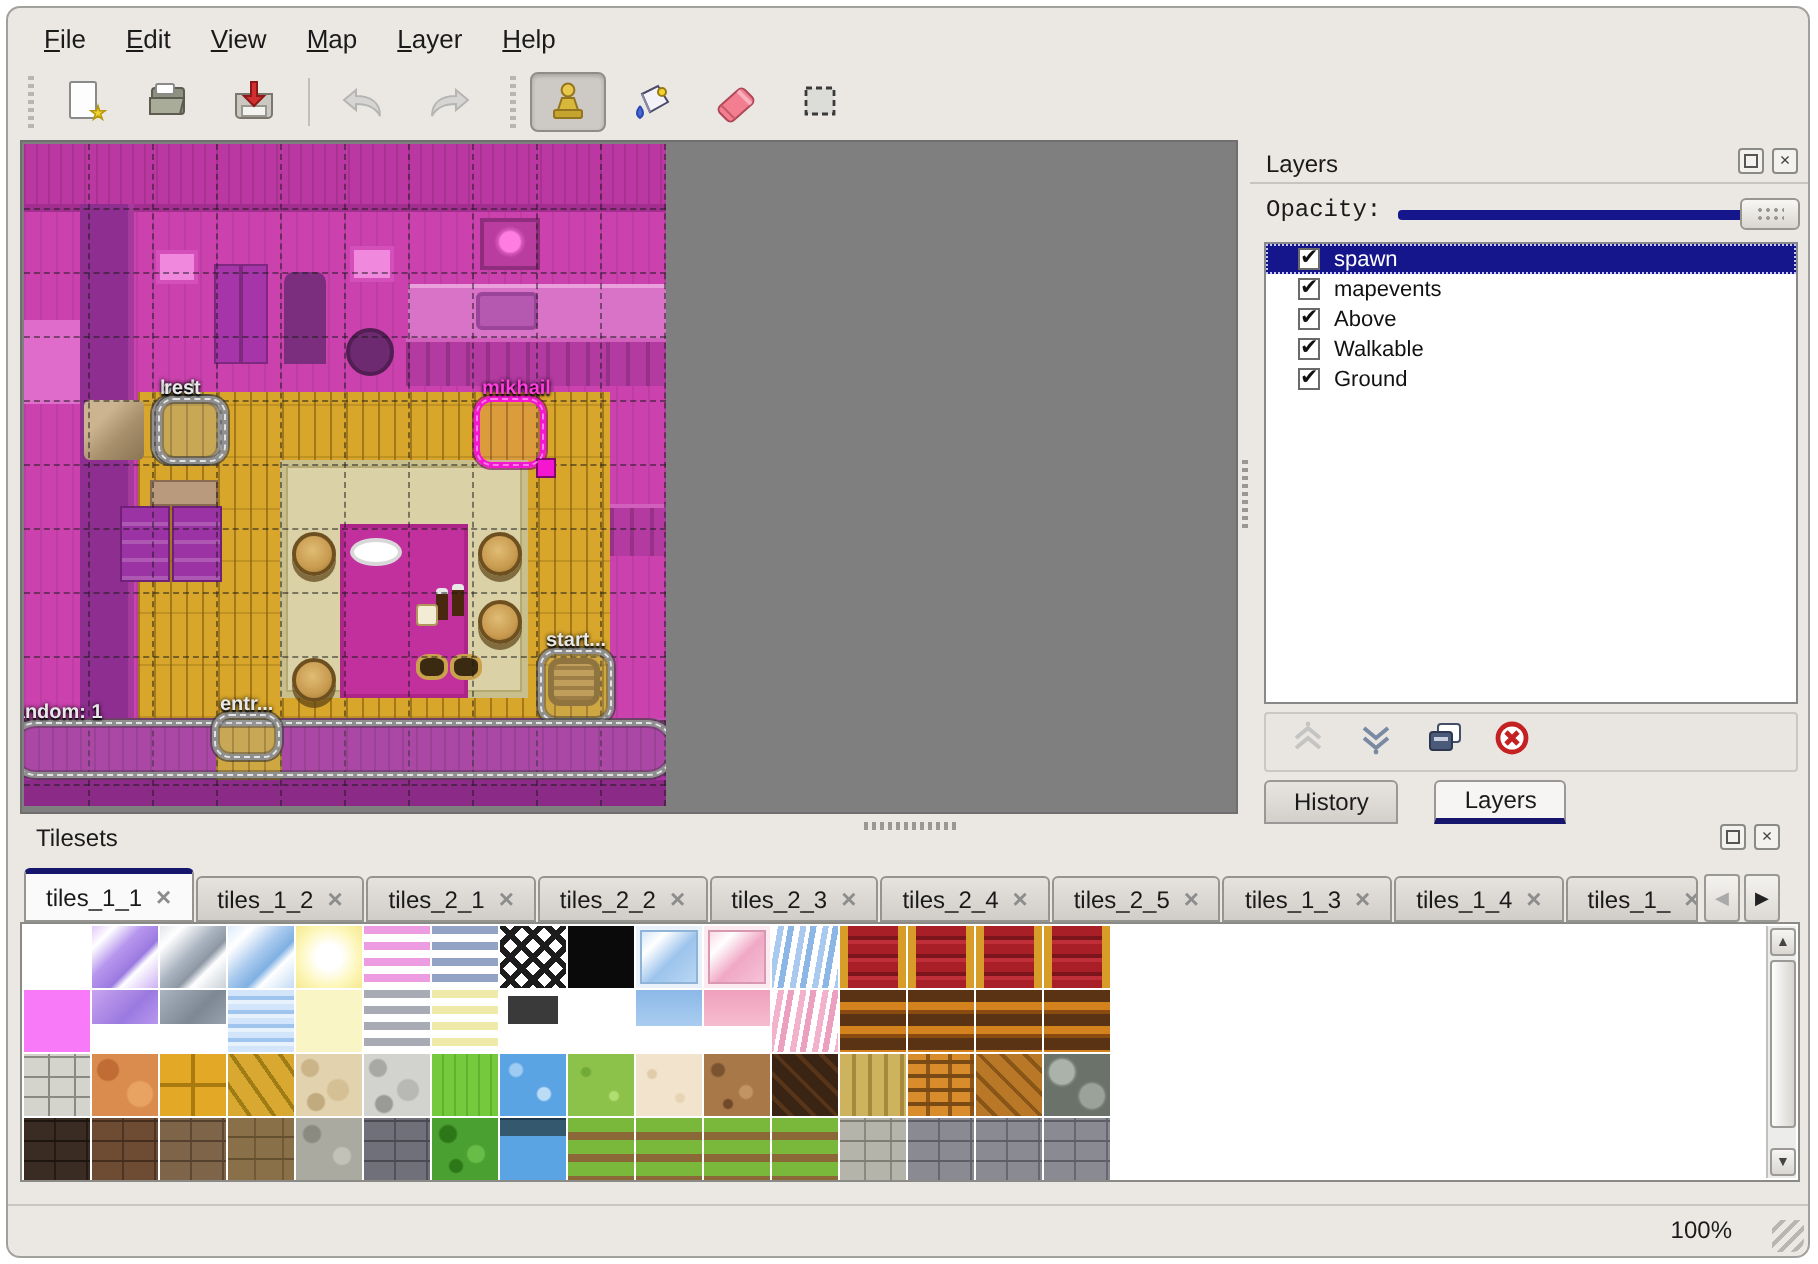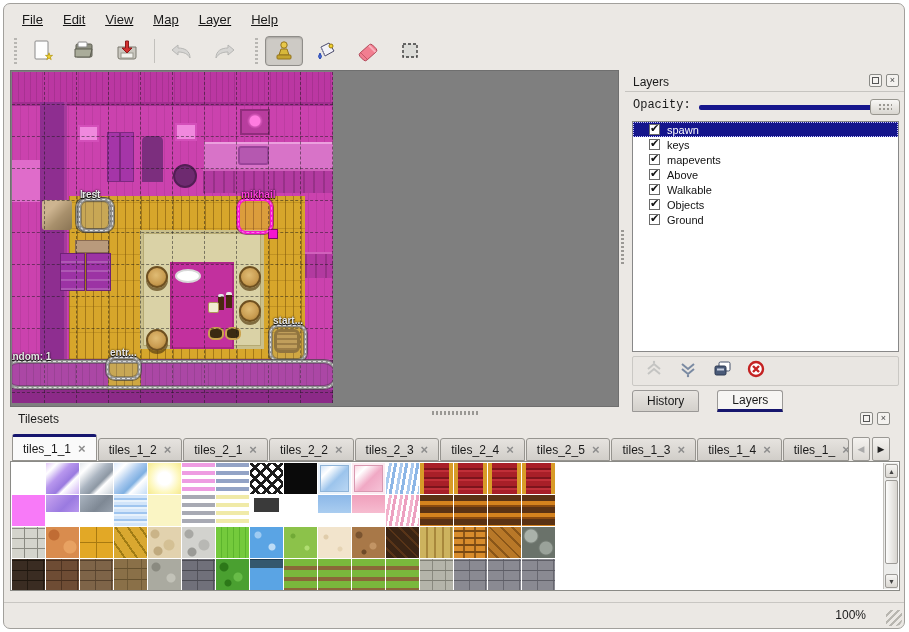--- a/index.html
+++ b/index.html
@@ -2,21 +2,21 @@
 <html><head>
 <meta charset="utf-8">
 <style>
   * { box-sizing: border-box; margin: 0; padding: 0; }
   html,body { width:909px; height:632px; background:#fff; font-family:"Liberation Sans",sans-serif; }
   .screen { position:relative; width:909px; height:632px; background:#fff; overflow:hidden; }
   .window { position:absolute; left:3px; top:3px; width:902px; height:626px;
             background:#ebe8e4; border:1px solid #a2a09c; border-radius:7px; overflow:hidden; }
 
   
-  .menubar { position:absolute; left:0; top:3px; right:0; height:25px; display:flex; align-items:center; padding-left:8px;text-decoration:underline; }
+  .menubar { position:absolute; left:0; top:3px; right:0; height:25px; display:flex; align-items:center; padding-left:8px; }
   .menu-item { padding:4px 10px; font-size:13px; color:#1a1a1a; cursor:default; }
   .menu-item u { text-decoration:underline; }
 
   
   .toolbar { position:absolute; left:0; top:29px; right:0; height:36px; display:flex; align-items:center; }
   .tb-grip { width:6px; height:26px; margin:0 4px 0 8px;
              background-image:repeating-linear-gradient(0deg,#b8b6b2 0 2px,transparent 2px 4px);
              background-size:3px 100%; background-repeat:no-repeat; background-position:center; }
   .tb-btn { width:38px; height:30px; margin:0 2px; border:1px solid transparent; border-radius:4px;
             display:flex; align-items:center; justify-content:center; }
@@ -404,37 +404,29 @@
             </div>
         </div>
       </div>
       <div class="layer-list" id="layerList">
           <div class="layer-row selected">
             <span class="chk"></span>
             <span>spawn</span>
           </div>
           <div class="layer-row">
             <span class="chk"></span>
-            <span>keys</span>
-          </div>
-          <div class="layer-row">
-            <span class="chk"></span>
             <span>mapevents</span>
           </div>
           <div class="layer-row">
             <span class="chk"></span>
             <span>Above</span>
           </div>
           <div class="layer-row">
             <span class="chk"></span>
             <span>Walkable</span>
-          </div>
-          <div class="layer-row">
-            <span class="chk"></span>
-            <span>Objects</span>
           </div>
           <div class="layer-row">
             <span class="chk"></span>
             <span>Ground</span>
           </div>
         </div>
       <div class="layer-btnrow" id="layerBtns">
           <div class="lyr-btn">
             <span><svg width="20" height="18" viewBox="0 0 20 18">
                 <path d="M4 9 L10 4 L16 9 M4 14 L10 9 L16 14" fill="none" stroke="#c4c4c2" stroke-width="2"></path>

